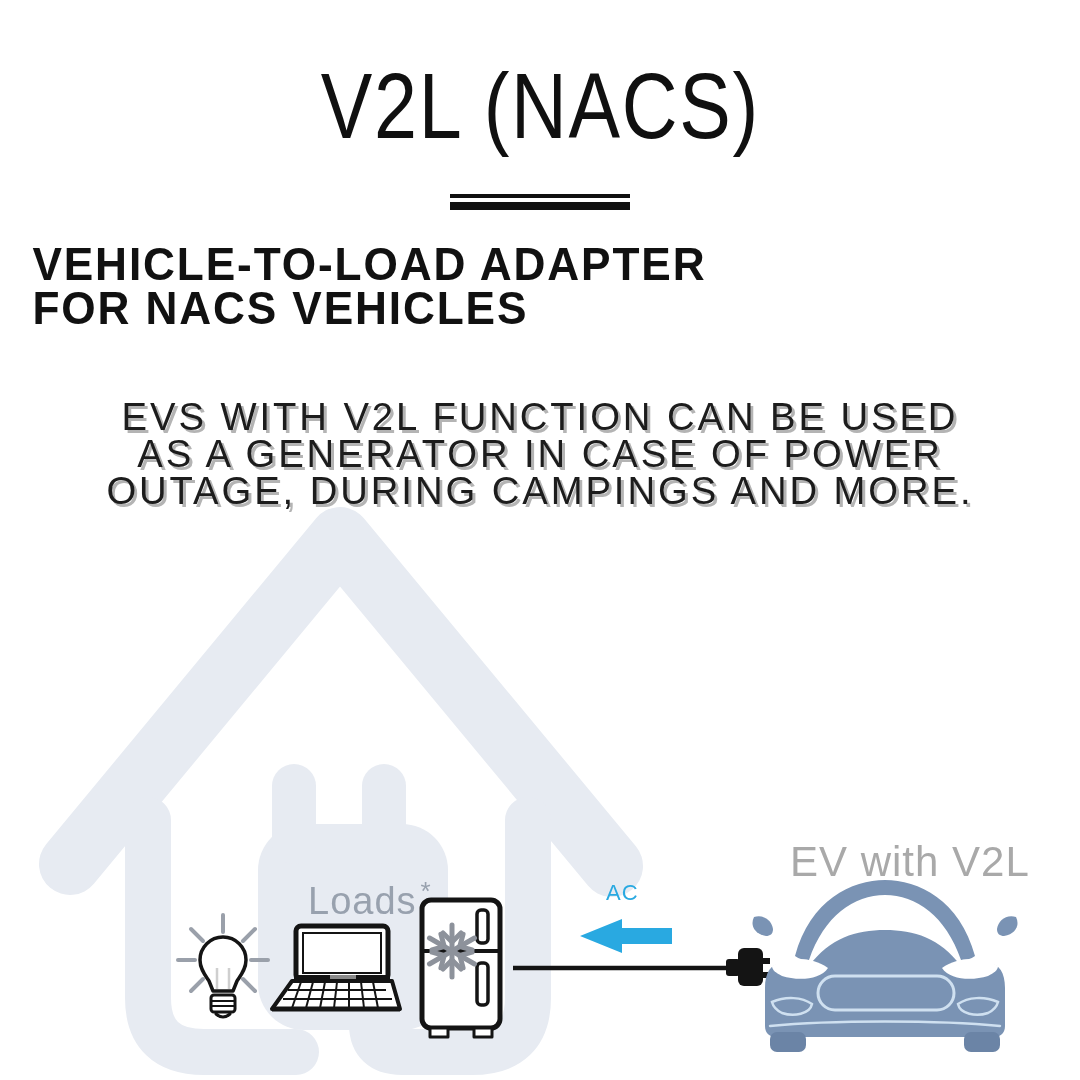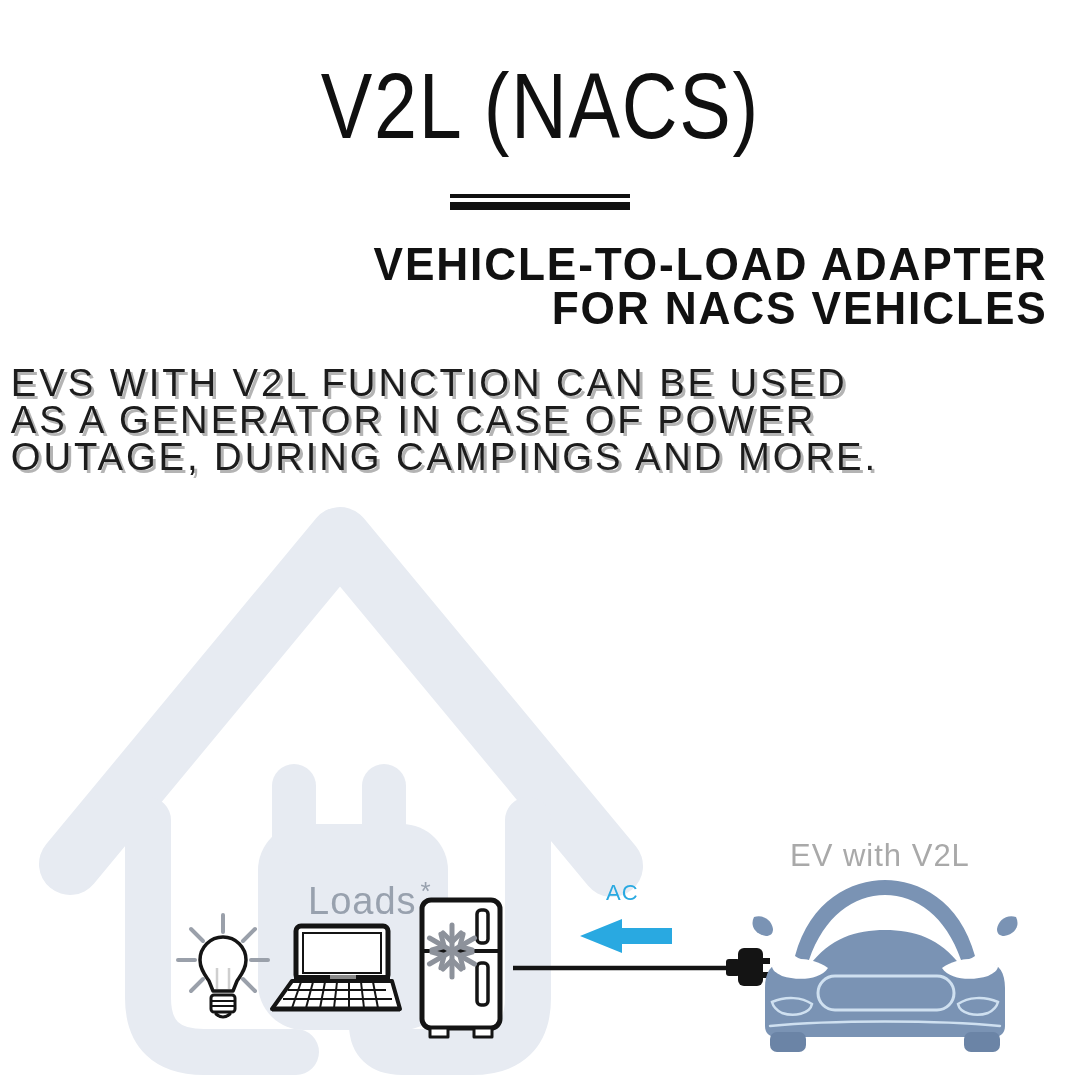--- a/index.html
+++ b/index.html
@@ -11,26 +11,26 @@
   
   .title-wrap{position:absolute;left:0;right:0;top:36px;text-align:center;}
   .title{
     display:inline-block;margin:0;font-size:92px;font-weight:500;letter-spacing:2px;
     transform:scaleX(.84);transform-origin:center;color:#101010;white-space:nowrap;
   }
   .divider{position:absolute;left:0;right:0;top:176px;text-align:center;}
   .divider .bar{display:block;margin:0 auto;background:#101010;width:180px;}
   .divider .bar.thin{height:4px;margin-bottom:4px;}
   .divider .bar.thick{height:8px;}
-  .subtitle{position:absolute;left:0;right:0;top:224px;text-align:right;}
+  .subtitle{position:absolute;left:0;right:0;top:224px;text-align:left;}
   .subtitle .line{
     display:block;font-size:47px;font-weight:700;letter-spacing:2px;line-height:44px;
     transform:scaleX(.94);transform-origin:center;color:#111;white-space:nowrap;
   }
-  .desc{position:absolute;left:0;right:0;top:346px;}
+  .desc{position:absolute;left:0;right:0;top:380px;text-align:center;}
   .desc .line{
     display:block;font-size:39px;font-weight:400;letter-spacing:3px;line-height:37px;
     transform:scaleX(.98);transform-origin:center;color:#1c1c1c;white-space:nowrap;
     text-shadow:3px 3px 0 #b4b4b4;
   }
   
   .diagram-svg{position:absolute;left:0;top:0;width:1080px;height:1080px;}
   .sil-stroke{stroke:var(--silhouette);fill:none;stroke-linecap:round;stroke-linejoin:round;}
   .sil-fill{fill:var(--silhouette);}
   .ink-stroke{stroke:var(--ink);fill:#fff;stroke-linejoin:round;}
@@ -39,21 +39,21 @@
   .gray-line{stroke:#9aa0aa;fill:none;stroke-linecap:round;}
   .blue-fill{fill:var(--accent-blue);}
   .car-fill{fill:var(--car-blue);}
   .car-dark{fill:var(--car-blue-dark);}
   .car-line{stroke:var(--car-line);fill:none;stroke-linecap:round;}
   .snow{stroke:var(--snowflake-gray);fill:none;stroke-linecap:round;stroke-linejoin:round;}
   .label{position:absolute;white-space:nowrap;}
   .label-loads{left:308px;top:858px;font-size:38px;color:var(--label-gray);letter-spacing:1px;}
   .label-loads sup{font-size:26px;vertical-align:14px;margin-left:4px;}
   .label-ac{left:606px;top:862px;font-size:22px;color:var(--accent-blue);letter-spacing:1px;}
-  .label-ev{left:790px;top:820px;font-size:31px;color:var(--ev-label-gray);letter-spacing:1px;}
+  .label-ev{left:790px;top:820px;font-size:42px;color:var(--ev-label-gray);letter-spacing:1px;}
 </style>
 </head>
 <body>
 
 <div class="canvas">
 
   <div class="title-wrap">
     <h1 class="title">V2L (NACS)</h1>
   </div>
 

